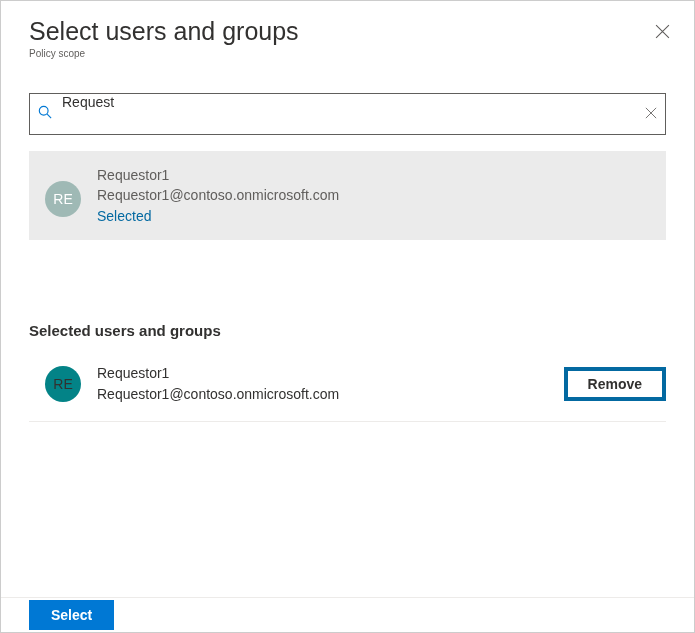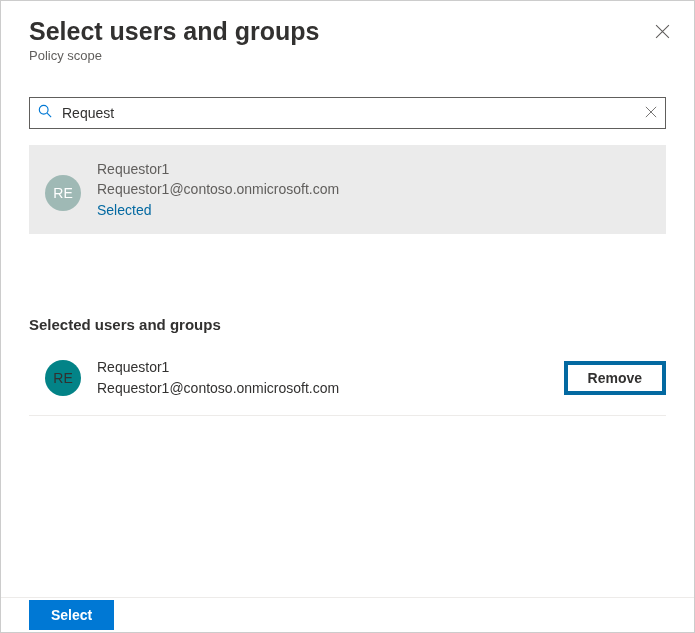--- a/index.html
+++ b/index.html
@@ -15,25 +15,25 @@
       position: relative;
       display: flex;
       flex-direction: column;
     }
     .header {
       padding: 16px 28px 10px 28px;
       position: relative;
     }
     .title {
       font-size: 25px;
-      font-weight: 700;
+      font-weight: 400;
       color: #323130;
     }
     .subtitle {
-      font-size: 13px;
+      font-size: 10px;
       color: #605e5c;
       margin-top: 2px;
     }
     .close-btn {
       position: absolute;
       top: 20px;
       right: 22px;
       cursor: pointer;
       width: 20px;
       height: 20px;
@@ -46,23 +46,23 @@
       flex: 1;
       padding: 0 28px;
       display: flex;
       flex-direction: column;
       overflow: hidden;
     }
     .search-wrap {
       margin-top: 24px;
       position: relative;
       border: 1px solid #605e5c;
-      height: 32px;
-      display: flex;
-      align-items: center;
+      height: 42px;
+      display: flex;
+      align-items: flex-start;
       padding: 0 30px 0 32px;
     }
     .search-icon {
       position: absolute;
       left: 8px;
       top: 50%;
       transform: translateY(-50%);
       color: #0078d4;
     }
     .search-input {

